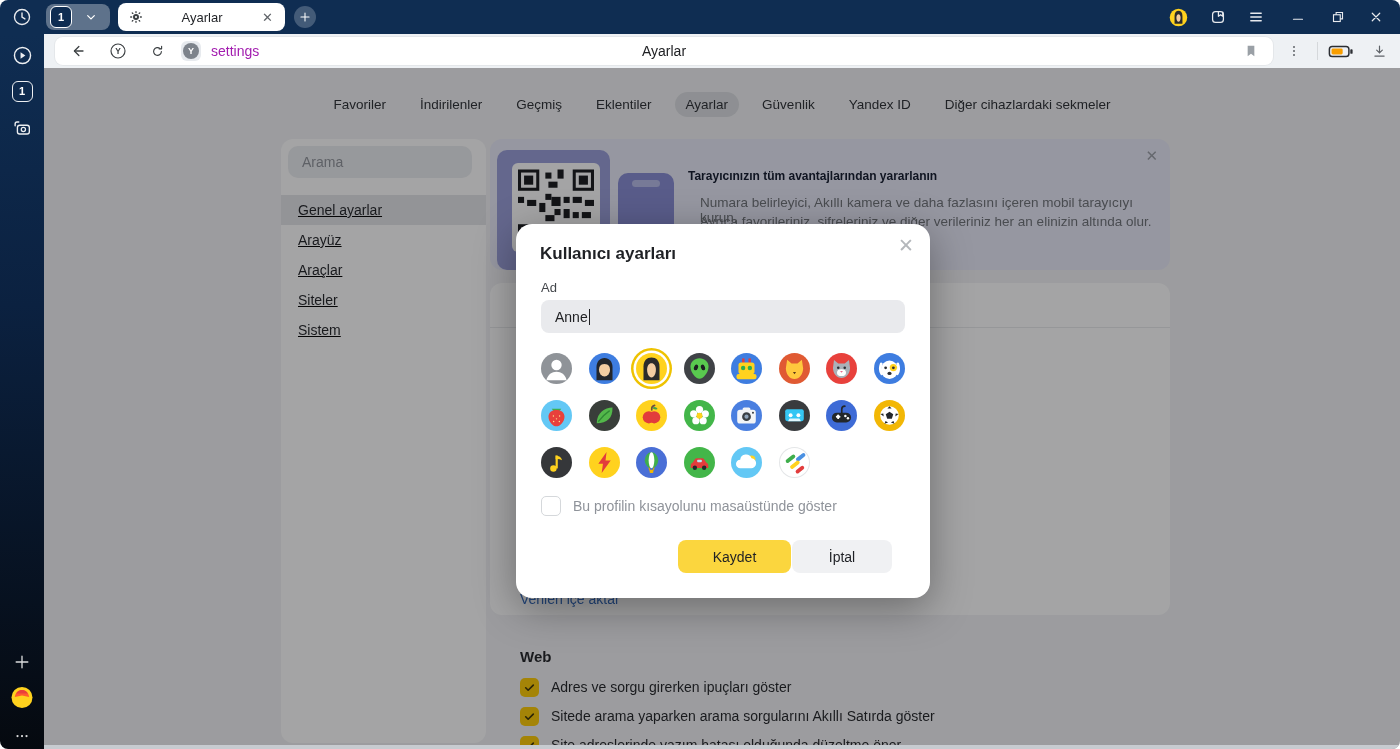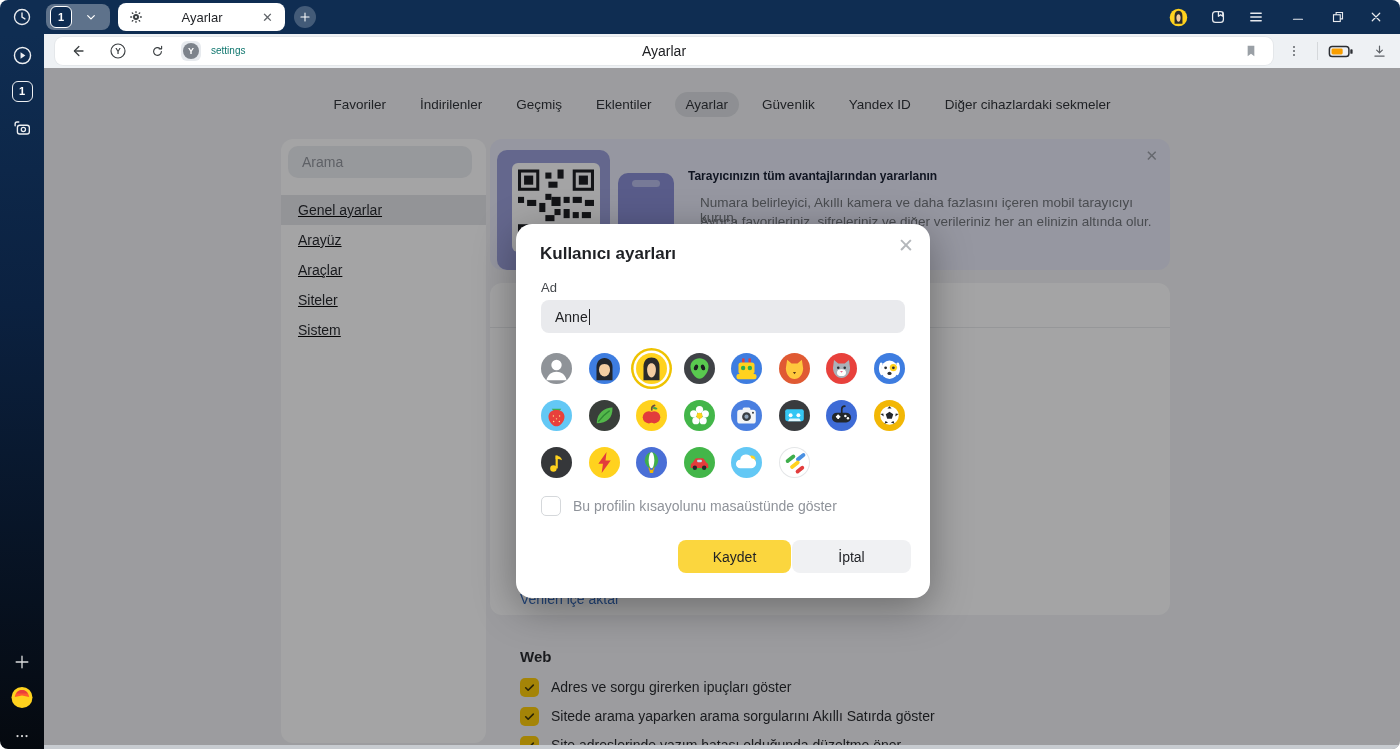--- a/index.html
+++ b/index.html
@@ -18,21 +18,21 @@
   .tabclose{color:#5f6368;font-size:13px;line-height:1;padding:2px;}
   .newtab{position:absolute;left:294px;top:6px;width:22px;height:22px;border-radius:50%;background:rgba(255,255,255,.22);display:flex;align-items:center;justify-content:center;}
   .winctrl{position:absolute;top:0;height:34px;width:36px;display:flex;align-items:center;justify-content:center;}
 
   
   .toolbar{position:absolute;left:44px;top:34px;right:0;height:34px;background:#eef1f4;}
   .addressbar{position:absolute;left:11px;top:3px;width:1218px;height:28px;background:#fff;border-radius:8px;box-shadow:0 0 0 1px rgba(0,0,0,.04);}
   .abicon{position:absolute;top:0;height:28px;display:flex;align-items:center;justify-content:center;width:28px;}
   .favchip{position:absolute;left:126px;top:4px;width:20px;height:20px;border-radius:6px;background:#e7eaee;display:flex;align-items:center;justify-content:center;}
   .favcircle{width:16px;height:16px;border-radius:50%;background:#7d838b;color:#fff;font-size:9px;font-weight:700;display:flex;align-items:center;justify-content:center;}
-  .urltext{position:absolute;left:156px;top:0;height:32px;line-height:28px;font-size:10px;color:#0f766e;}
+  .urltext{position:absolute;left:156px;top:0;height:32px;line-height:28px;font-size:14px;color:#a21caf;}
   .pagetitle{position:absolute;left:0;right:0;top:0;height:28px;line-height:28px;text-align:center;font-size:14px;color:#202124;pointer-events:none;}
   .tb-right{position:absolute;top:3px;height:28px;display:flex;align-items:center;}
 
   
   .sidebar{position:absolute;left:0;top:34px;width:44px;height:715px;background:linear-gradient(180deg,#0f2d52 0%,#0b2140 38%,#05090f 100%);}
   .sbicon{position:absolute;left:10px;width:24px;height:24px;display:flex;align-items:center;justify-content:center;}
   .sbcount{width:19px;height:19px;border:1.6px solid rgba(255,255,255,.92);border-radius:6px;color:#fff;font-size:11px;font-weight:600;display:flex;align-items:center;justify-content:center;}
 
   
   .content{position:absolute;left:44px;top:68px;right:0;bottom:0;background:#f2f3f5;overflow:hidden;}
@@ -79,21 +79,21 @@
   .caret{width:1.3px;height:16px;background:#202124;margin-left:1px;}
   .avgrid{position:absolute;left:25px;top:129px;width:364px;display:grid;grid-template-columns:repeat(8,31px);justify-content:space-between;row-gap:16px;}
   .av{width:31px;height:31px;border-radius:50%;overflow:hidden;}
   .av svg{width:100%;height:100%;}
   .av.selected{box-shadow:0 0 0 2.5px #fff,0 0 0 5px #eec200;}
   .mcheckrow{position:absolute;left:25px;top:272px;display:flex;align-items:center;}
   .mcheck{width:20px;height:20px;border:1.5px solid #d5d8db;border-radius:5px;background:#fff;box-sizing:border-box;margin-right:12px;}
   .mchecklabel{font-size:14px;color:#8f939a;}
   .btn{position:absolute;top:316px;height:33px;border:none;border-radius:8px;font-size:14px;color:#1f2125;font-family:inherit;}
   .btn-save{left:162px;width:113px;background:#fbd63e;}
-  .btn-cancel{left:276px;width:119px;background:#f0f1f3;}
+  .btn-cancel{left:276px;width:100px;background:#f0f1f3;}
 
   
   .av-person{background:#8f9398;} .av-man{background:#3e7de0;} .av-woman{background:#ffd21e;}
   .av-alien{background:#3f4246;} .av-robot{background:#3e7de0;} .av-fox{background:#e05a33;}
   .av-cat{background:#e8413c;} .av-dog{background:#3e7de0;} .av-strawberry{background:#63c8f5;}
   .av-leaf{background:#393e3a;} .av-apple{background:#ffd21e;} .av-flower{background:#43b649;}
   .av-camera{background:#4a7fe0;} .av-cassette{background:#393b3e;} .av-gamepad{background:#3e6bd6;}
   .av-football{background:#f2b705;} .av-music{background:#35373a;} .av-lightning{background:#ffd21e;}
   .av-balloon{background:#4a6fd6;} .av-car{background:#43b649;} .av-cloud{background:#63c8f5;}
   .av-confetti{background:#fff;box-shadow:inset 0 0 0 1px #e4e6e8;}

